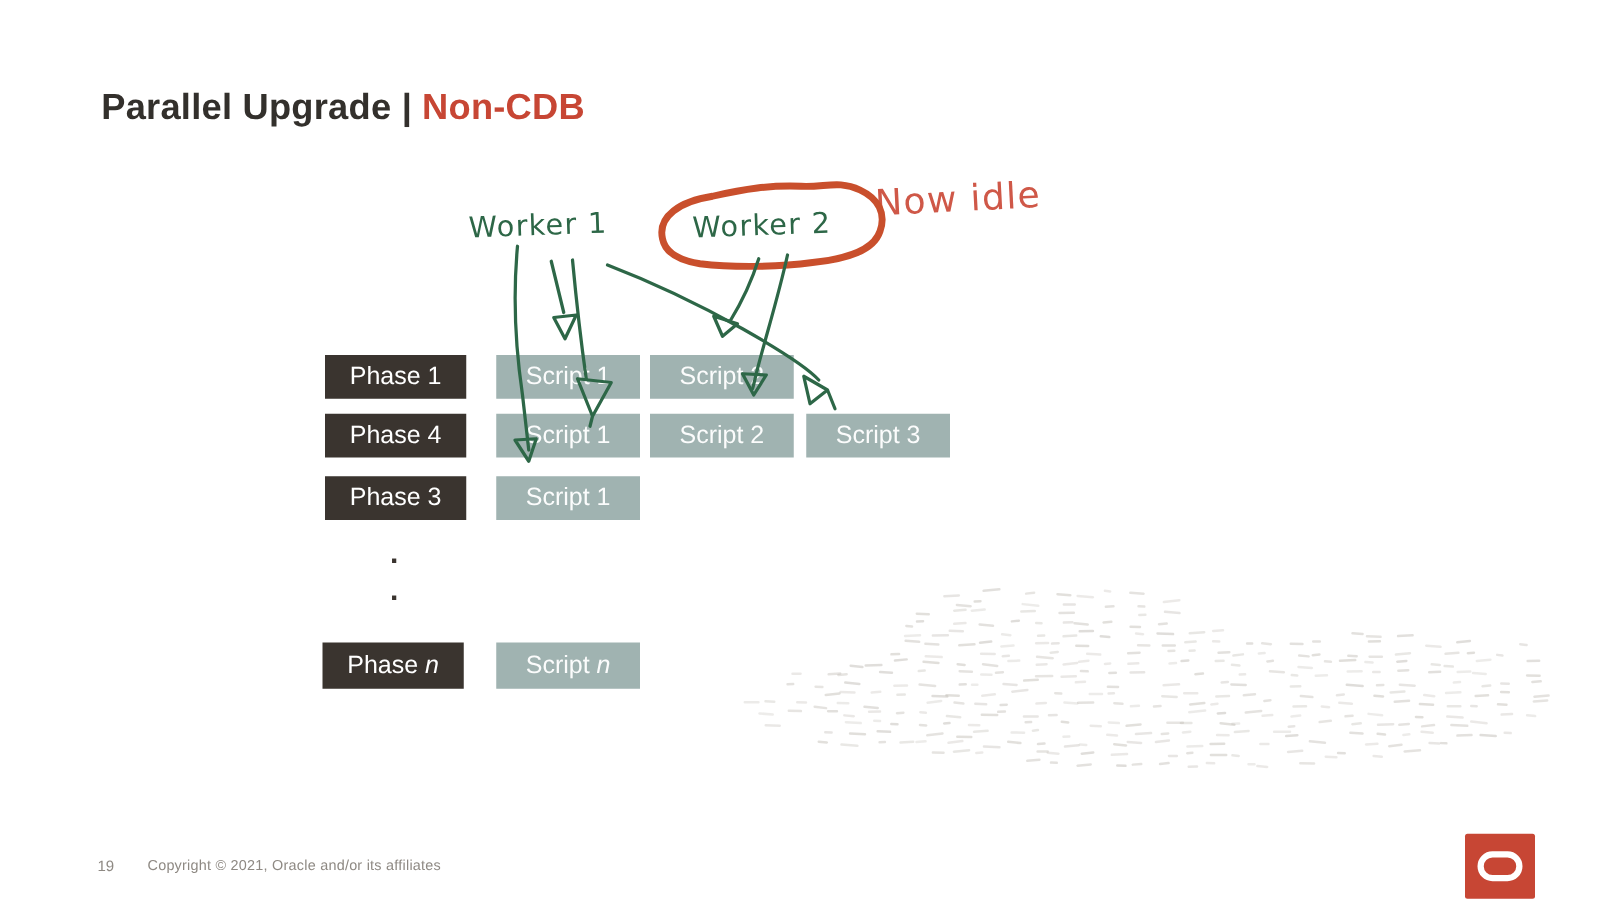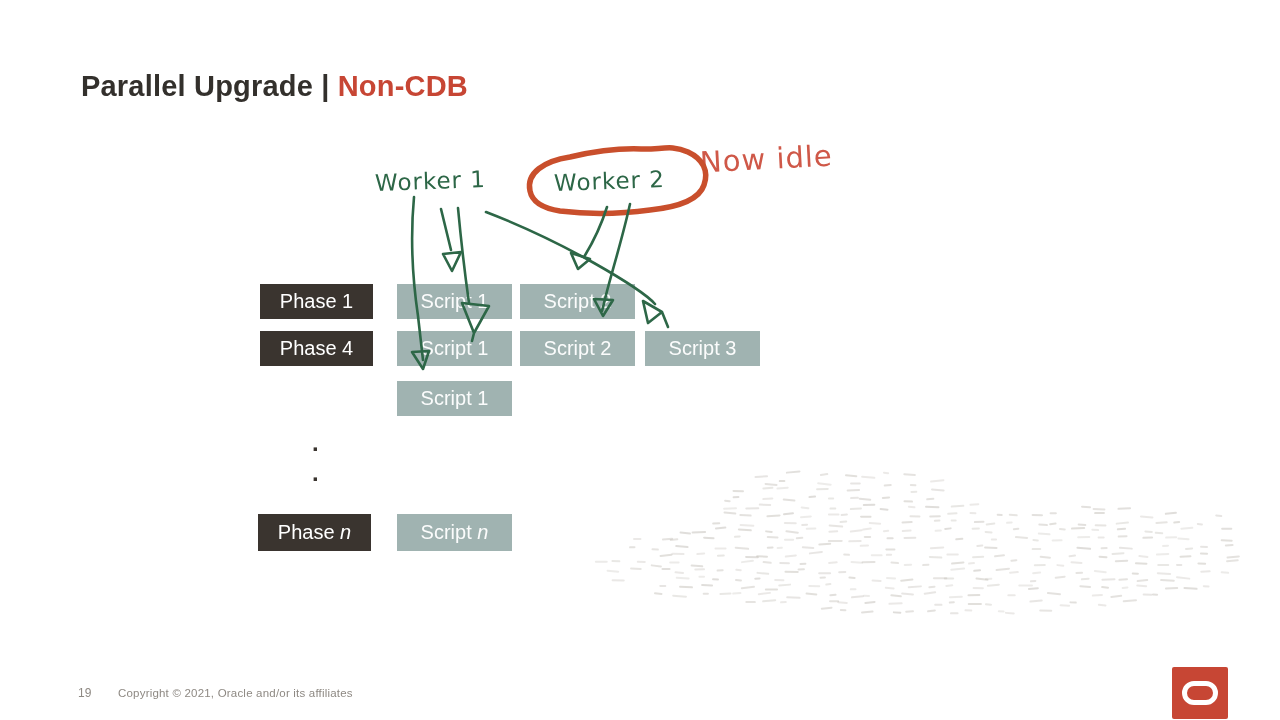--- a/index.html
+++ b/index.html
@@ -415,20 +415,21 @@
 
     <div class="box phase" style="left:260px; top:284px;"><span>Phase 1</span><i></i></div>
     <div class="box script" style="left:397px; top:284px;"><span>Script 1</span><i></i></div>
     <div class="box script" style="left:520px; top:284px;"><span>Script 2</span><i></i></div>
 
     <div class="box phase" style="left:260px; top:331px;"><span>Phase 4</span><i></i></div>
     <div class="box script" style="left:397px; top:331px;"><span>Script 1</span><i></i></div>
     <div class="box script" style="left:520px; top:331px;"><span>Script 2</span><i></i></div>
     <div class="box script" style="left:645px; top:331px;"><span>Script 3</span><i></i></div>
 
+    <div class="box phase" style="left:260px; top:381px;"><span>Phase 3</span><i></i></div>
     <div class="box script" style="left:397px; top:381px;"><span>Script 1</span><i></i></div>
 
     <div class="dot" style="left:312px; top:438px;">.</div>
     <div class="dot" style="left:312px; top:468px;">.</div>
 
     <div class="box phase" style="left:258px; top:514px; height:37px;align-items:center;"><span>Phase </span><i>n</i></div>
     <div class="box script" style="left:397px; top:514px; height:37px;"><span>Script </span><i>n</i></div>
 
     <div class="footer-page">19</div>
     <div class="footer-copy">Copyright © 2021, Oracle and/or its affiliates</div>

